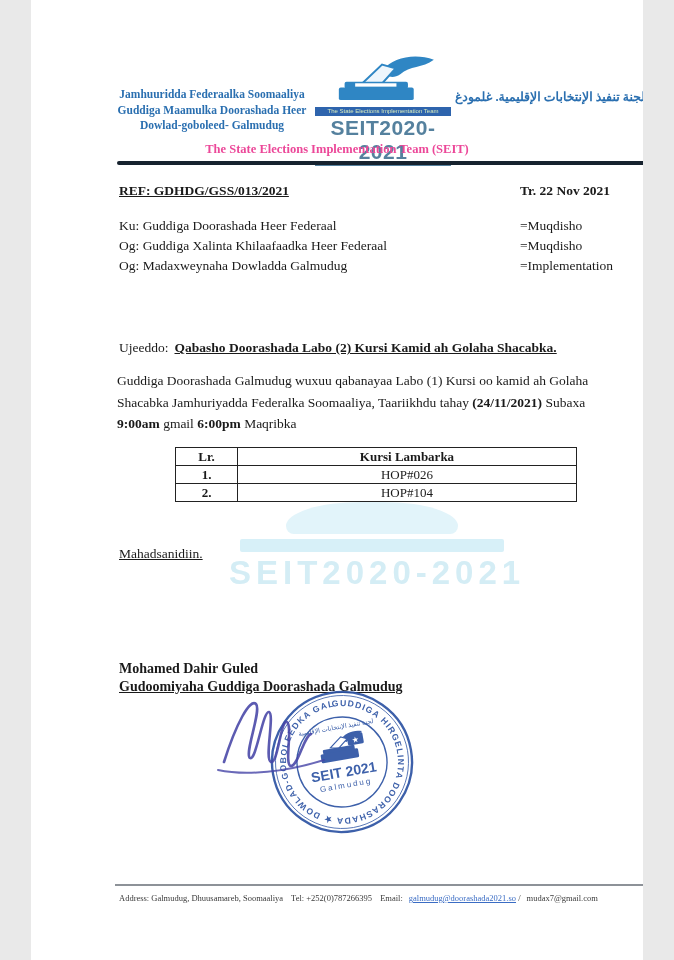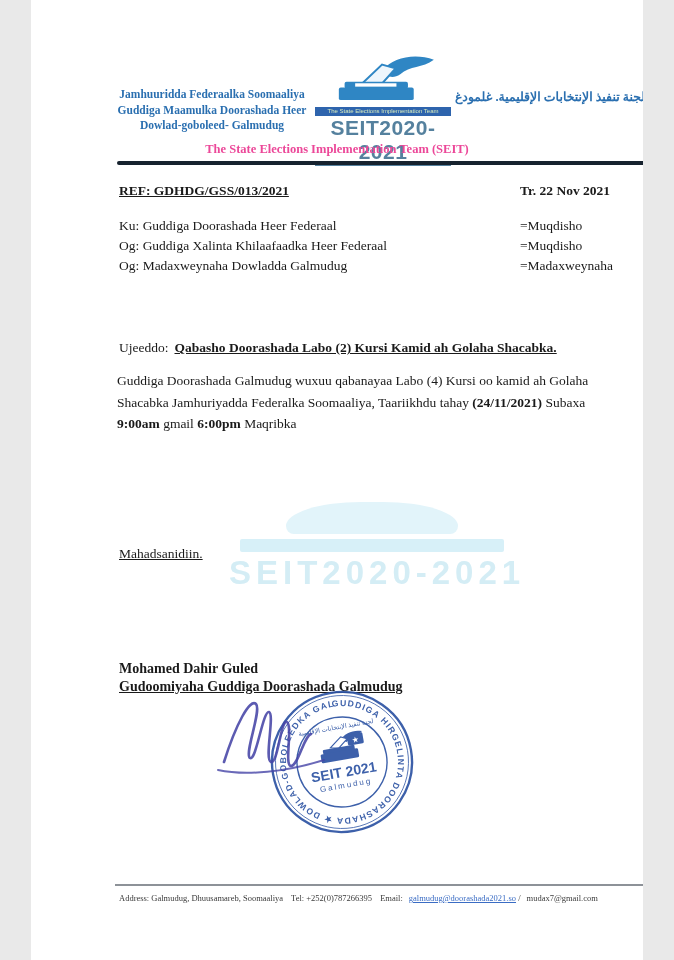--- a/index.html
+++ b/index.html
@@ -103,31 +103,47 @@
   <div class="ref-date">Tr. 22 Nov 2021</div>
 
   <div class="recips">
     <div>Ku: Guddiga Doorashada Heer Federaal</div>
     <div>Og: Guddiga Xalinta Khilaafaadka Heer Federaal</div>
     <div>Og: Madaxweynaha Dowladda Galmudug</div>
   </div>
   <div class="places">
     <div>=Muqdisho</div>
     <div>=Muqdisho</div>
-    <div>=Madaxweynaha</div>
+    <div>=Implementation</div>
   </div>
 
   <div class="subject">
     <span>Ujeeddo:</span><b>Qabasho Doorashada Labo (2) Kursi Kamid ah Golaha Shacabka.</b>
   </div>
 
   <div class="bodytext">
-    <span>Guddiga Doorashada Galmudug wuxuu qabanayaa Labo (4) Kursi oo kamid ah Golaha Shacabka Jamhuriyadda Federalka Soomaaliya, Taariikhdu tahay </span><b>(24/11/2021)</b><span> Subaxa </span><b>9:00am</b><span> gmail </span><b>6:00pm</b><span> Maqribka</span>
+    <span>Guddiga Doorashada Galmudug wuxuu qabanayaa Labo (1) Kursi oo kamid ah Golaha Shacabka Jamhuriyadda Federalka Soomaaliya, Taariikhdu tahay </span><b>(24/11/2021)</b><span> Subaxa </span><b>9:00am</b><span> gmail </span><b>6:00pm</b><span> Maqribka</span>
   </div>
 
+  <table class="seats">
+    <tbody>
+        <tr>
+      <th class="c1">Lr.</th>
+      <th>Kursi Lambarka</th>
+    </tr>
+    <tr>
+      <td class="c1">1.</td>
+      <td>HOP#026</td>
+    </tr>
+    <tr>
+      <td class="c1">2.</td>
+      <td>HOP#104</td>
+    </tr>
+  </tbody>
+    </table>
 
   <div class="wm">
     <div class="wm-top"></div>
     <div class="wm-bar"></div>
     <div class="wm-text">SEIT2020-2021</div>
   </div>
 
   <div class="closing">Mahadsanidiin.</div>
 
   <div class="sig-name">Mohamed Dahir Guled</div>

